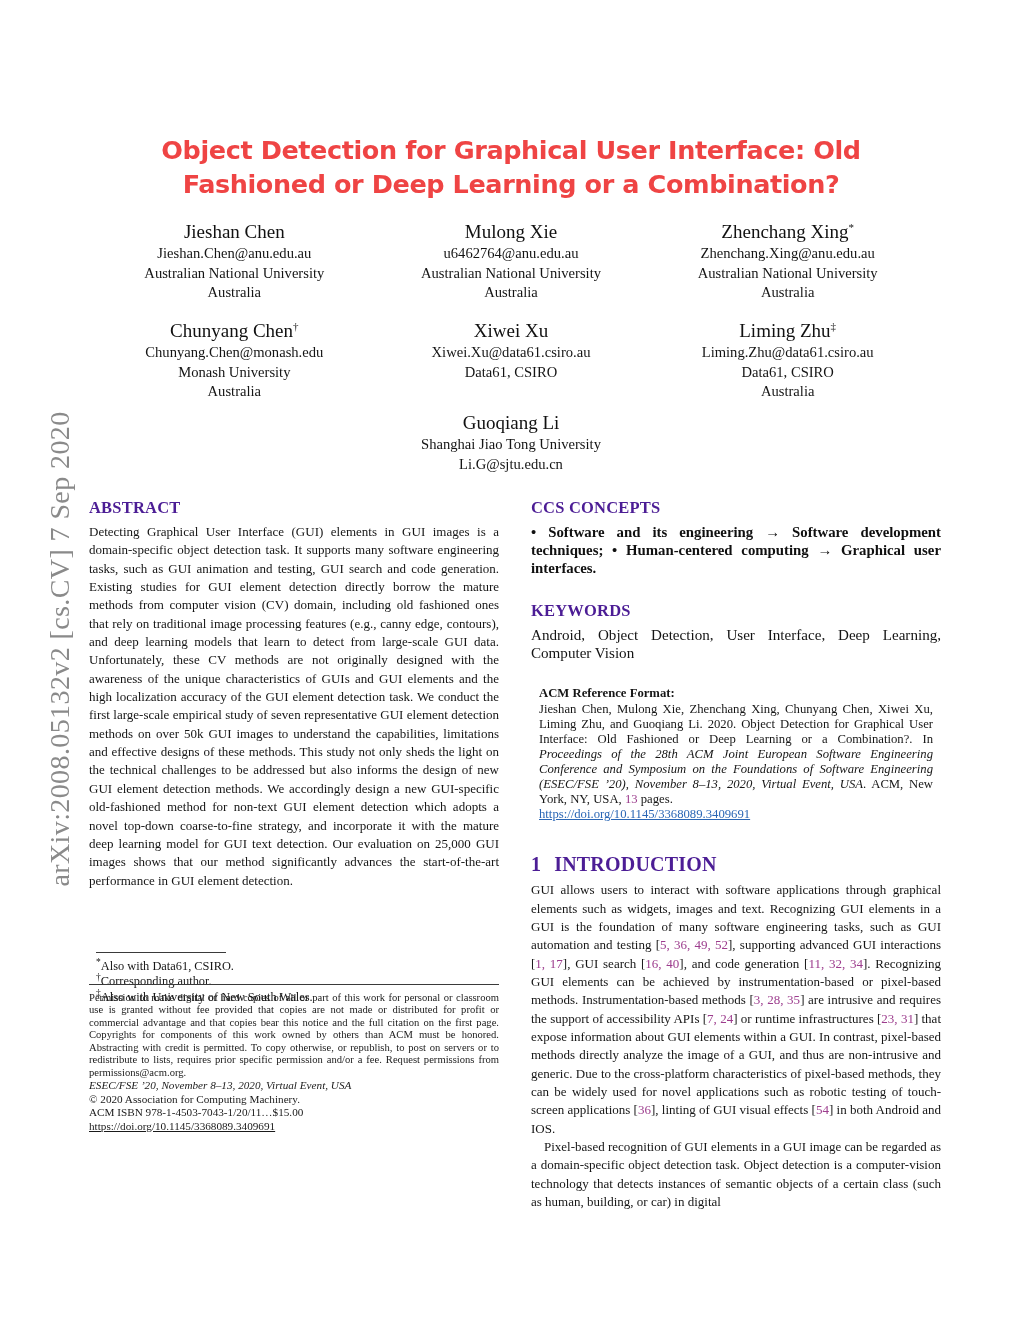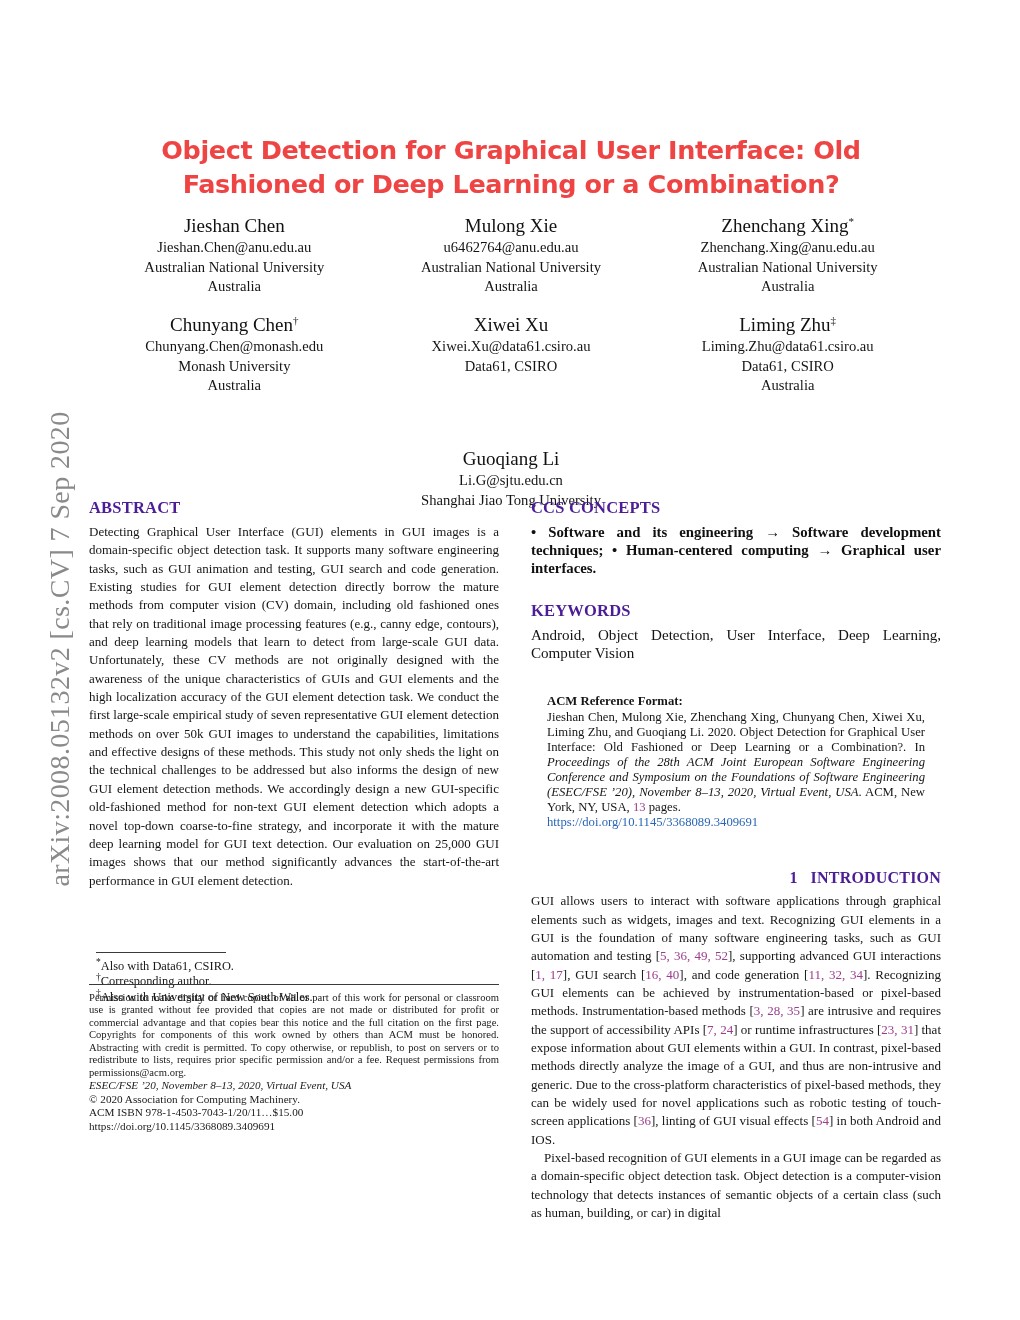--- a/index.html
+++ b/index.html
@@ -54,20 +54,21 @@
     left: 96px;
     width: 830px;
     display: flex;
   }
   .author-row.row1 { top: 213px; }
   .author-row.row2 { top: 312px; }
   .author-block {
     flex: 1 1 0;
     text-align: center;
     line-height: 19.5px;
+    margin-top: 6px;
   }
   .author-name {
     font-size: 19px;
     line-height: 25px;
     color: #111;
   }
   .author-name sup {
     font-size: 11px;
     vertical-align: super;
     line-height: 0;
@@ -77,59 +78,57 @@
     line-height: 19.5px;
     color: #141414;
   }
   #author-solo {
     position: absolute;
     left: 96px;
     top: 410px;
     width: 830px;
     text-align: center;
     line-height: 19.5px;
-    margin-top: 36px;
   }
 
   
   .col {
     position: absolute;
     top: 498px;
     width: 410px;
   }
   #col-left  { left: 89px; }
   #col-right { left: 531px; }
 
   h2.sec {
     font-family: "Liberation Serif", "DejaVu Serif", serif;
     font-weight: bold;
     font-size: 16.5px;
     margin: 0 0 5px 0;
     letter-spacing: 0.2px;
     color: #4c1d95;
   }
   h2.sec.numbered {
-    font-size: 16px;
-    text-align: right;
+    font-size: 20px;
   }
   h2.sec.numbered .num { margin-right: 13px; }
 
   p.body {
     margin: 0;
     font-size: 13px;
     line-height: 18.35px;
     text-align: justify;
     text-justify: inter-word;
     color: #151515;
     hyphens: manual;
   }
   p.body.indent { text-indent: 13px; }
 
   .cite { color: #9c3c8d; }
-  .doi  { color: #2a66b5; }
+  .doi  { color: #2a66b5; text-decoration: underline; }
   em    { font-style: italic; }
 
   
   #ccs-body {
     font-weight: bold;
     font-size: 14.8px;
     line-height: 18.2px;
     text-align: justify;
     margin: 0;
     color: #101010;
@@ -141,21 +140,21 @@
   #keywords-body {
     font-size: 15.1px;
     line-height: 18.4px;
     margin: 0;
     text-align: justify;
   }
 
   #acmref {
     font-size: 12.7px;
     line-height: 15.1px;
-    margin: 16px;
+    margin: 8px;
     text-align: justify;
     color: #161616;
   }
   #acmref .label { font-weight: bold; }
 
   
   #footnotes {
     position: absolute;
     left: 96px;
     top: 952px;
@@ -253,22 +252,22 @@
     <div class="author-block">
       <div class="author-name"><span>Liming Zhu</span><sup>‡</sup></div>
       <div class="author-line">Liming.Zhu@data61.csiro.au</div>
       <div class="author-line">Data61, CSIRO</div>
       <div class="author-line">Australia</div>
     </div>
   </div>
 
   <div id="author-solo">
     <div class="author-name"><span>Guoqiang Li</span></div>
+    <div class="author-line">Shanghai Jiao Tong University</div>
     <div class="author-line">Li.G@sjtu.edu.cn</div>
-    <div class="author-line">Shanghai Jiao Tong University</div>
   </div>
 
   <div class="col" id="col-left">
     <h2 class="sec">ABSTRACT</h2>
     <p class="body">Detecting Graphical User Interface (GUI) elements in GUI images is a domain-specific object detection task. It supports many software engineering tasks, such as GUI animation and testing, GUI search and code generation. Existing studies for GUI element detection directly borrow the mature methods from computer vision (CV) domain, including old fashioned ones that rely on traditional image processing features (e.g., canny edge, contours), and deep learning models that learn to detect from large-scale GUI data. Unfortunately, these CV methods are not originally designed with the awareness of the unique characteristics of GUIs and GUI elements and the high localization accuracy of the GUI element detection task. We conduct the first large-scale empirical study of seven representative GUI element detection methods on over 50k GUI images to understand the capabilities, limitations and effective designs of these methods. This study not only sheds the light on the technical challenges to be addressed but also informs the design of new GUI element detection methods. We accordingly design a new GUI-specific old-fashioned method for non-text GUI element detection which adopts a novel top-down coarse-to-fine strategy, and incorporate it with the mature deep learning model for GUI text detection. Our evaluation on 25,000 GUI images shows that our method significantly advances the start-of-the-art performance in GUI element detection.</p>
   </div>
 
   <div class="col" id="col-right">
     <h2 class="sec">CCS CONCEPTS</h2>
     <p id="ccs-body">• Software and its engineering → Software development techniques; • Human-centered computing → Graphical user interfaces.</p>

